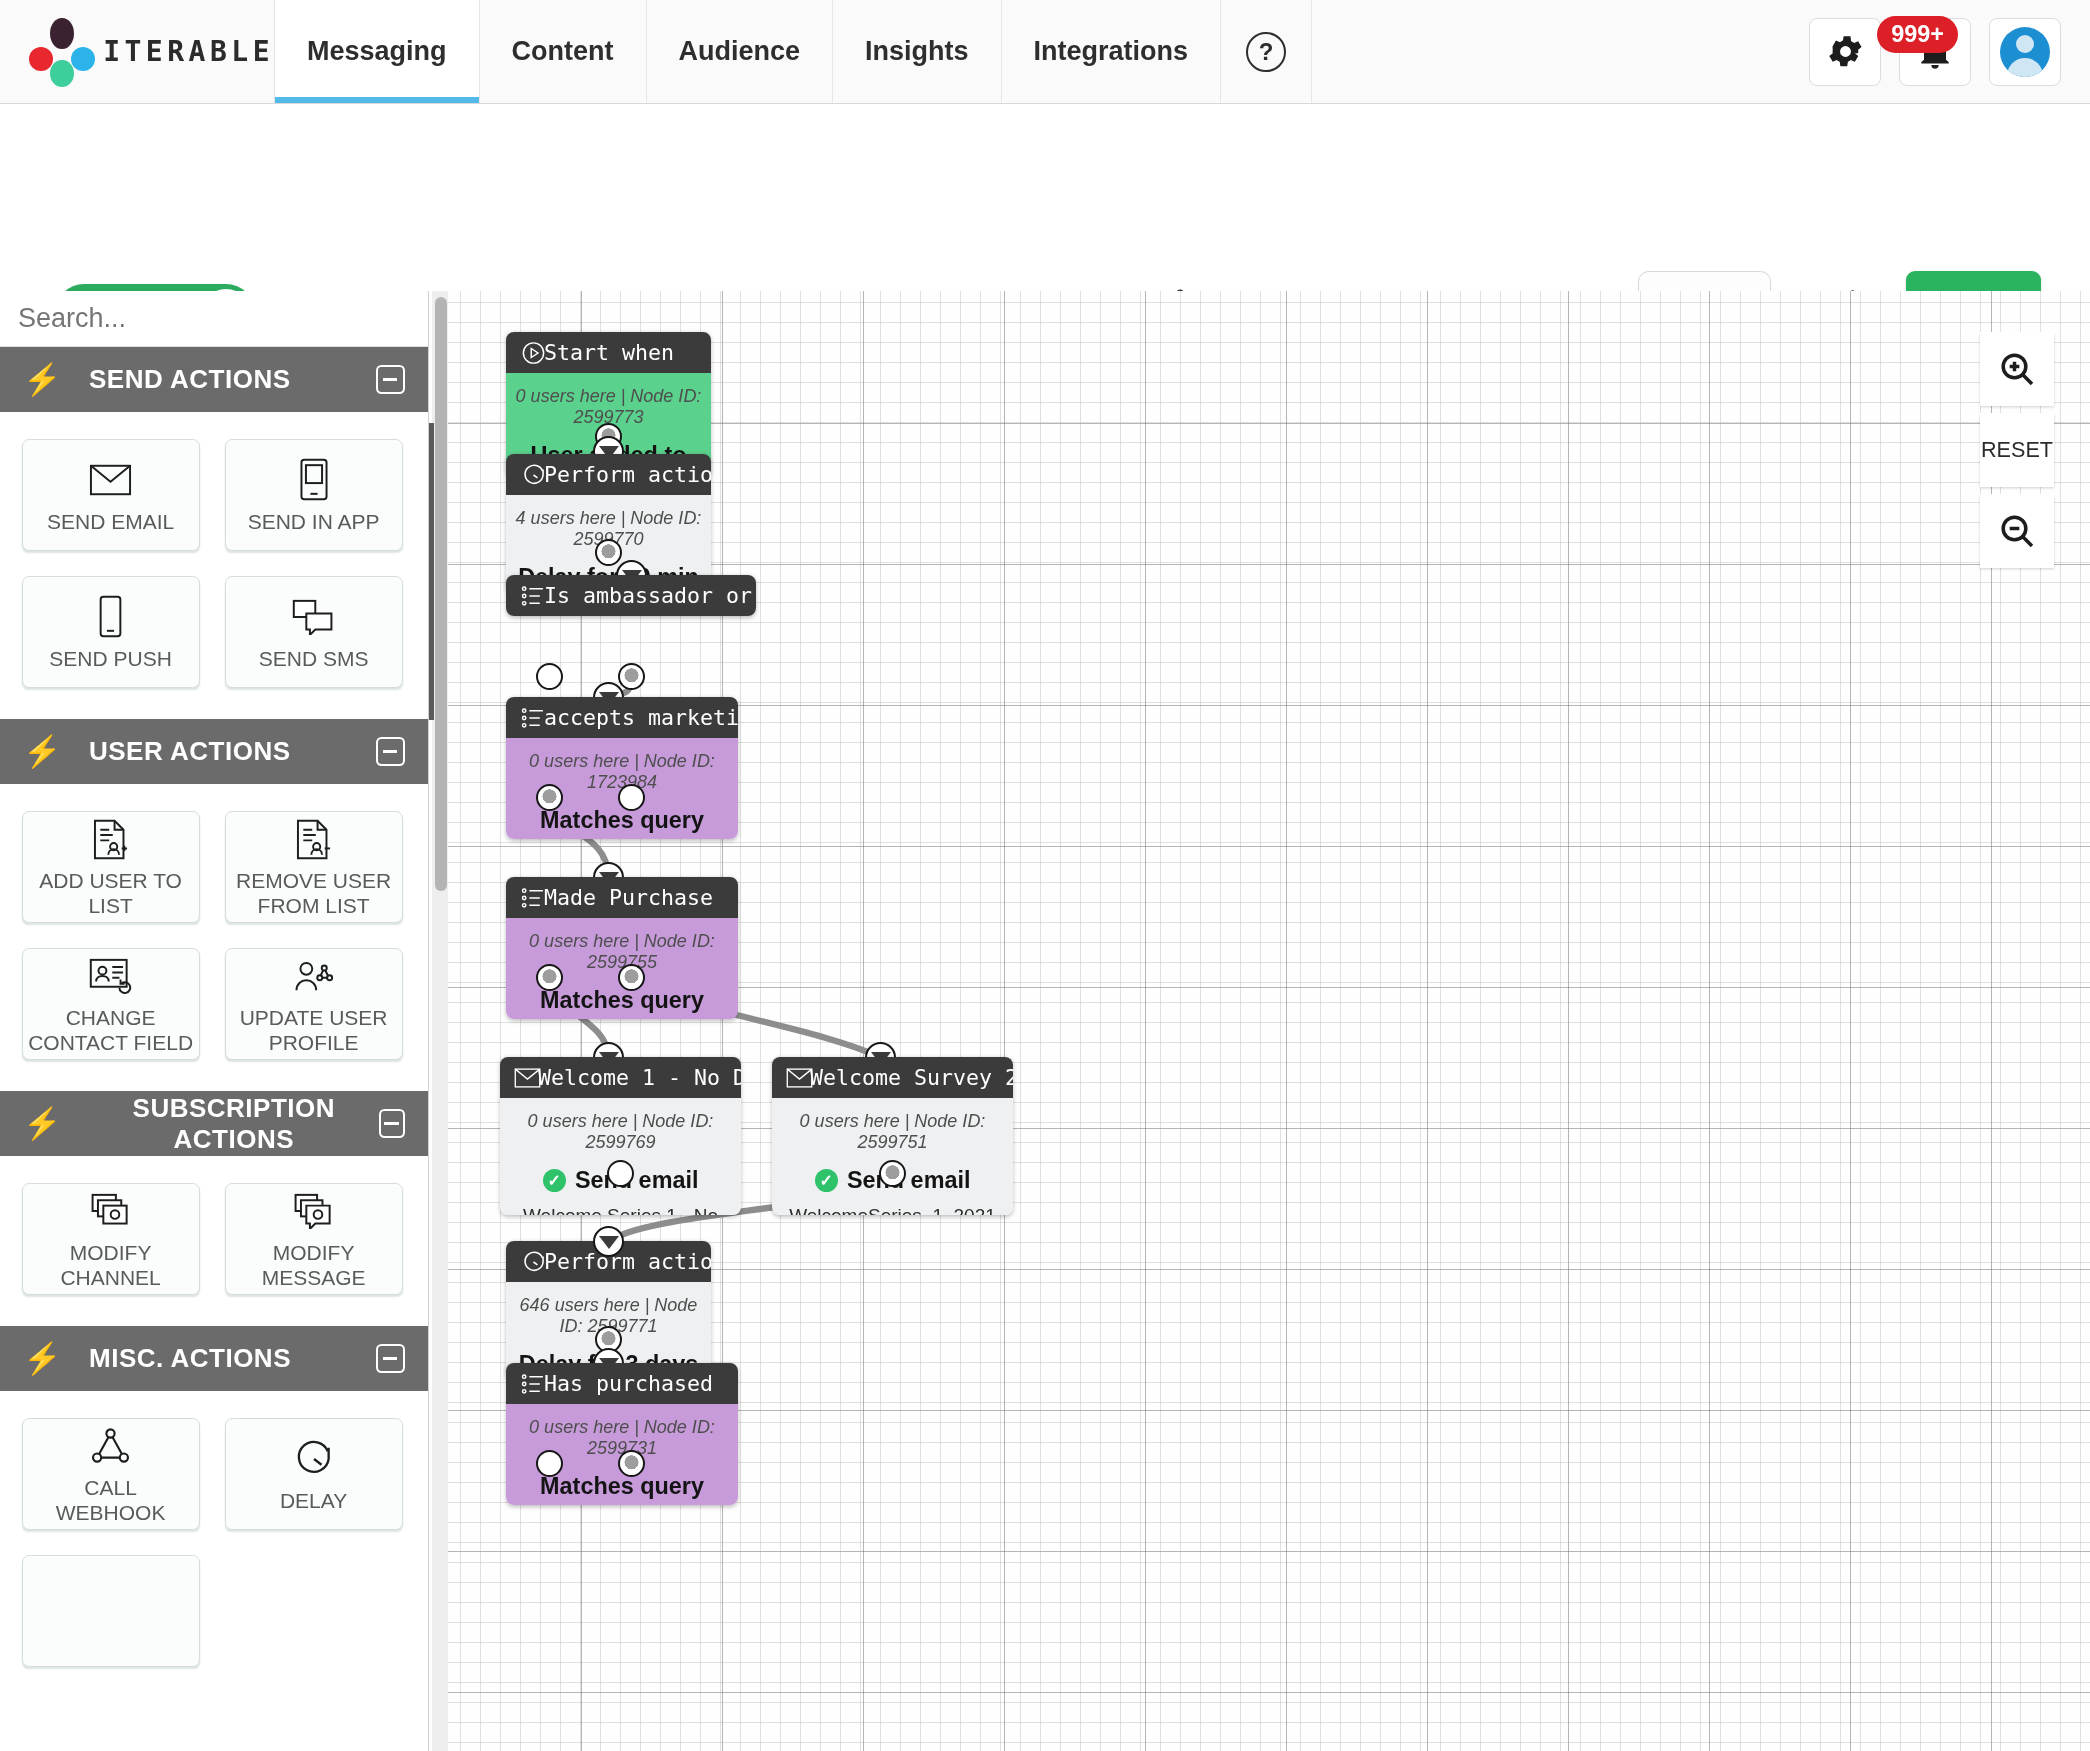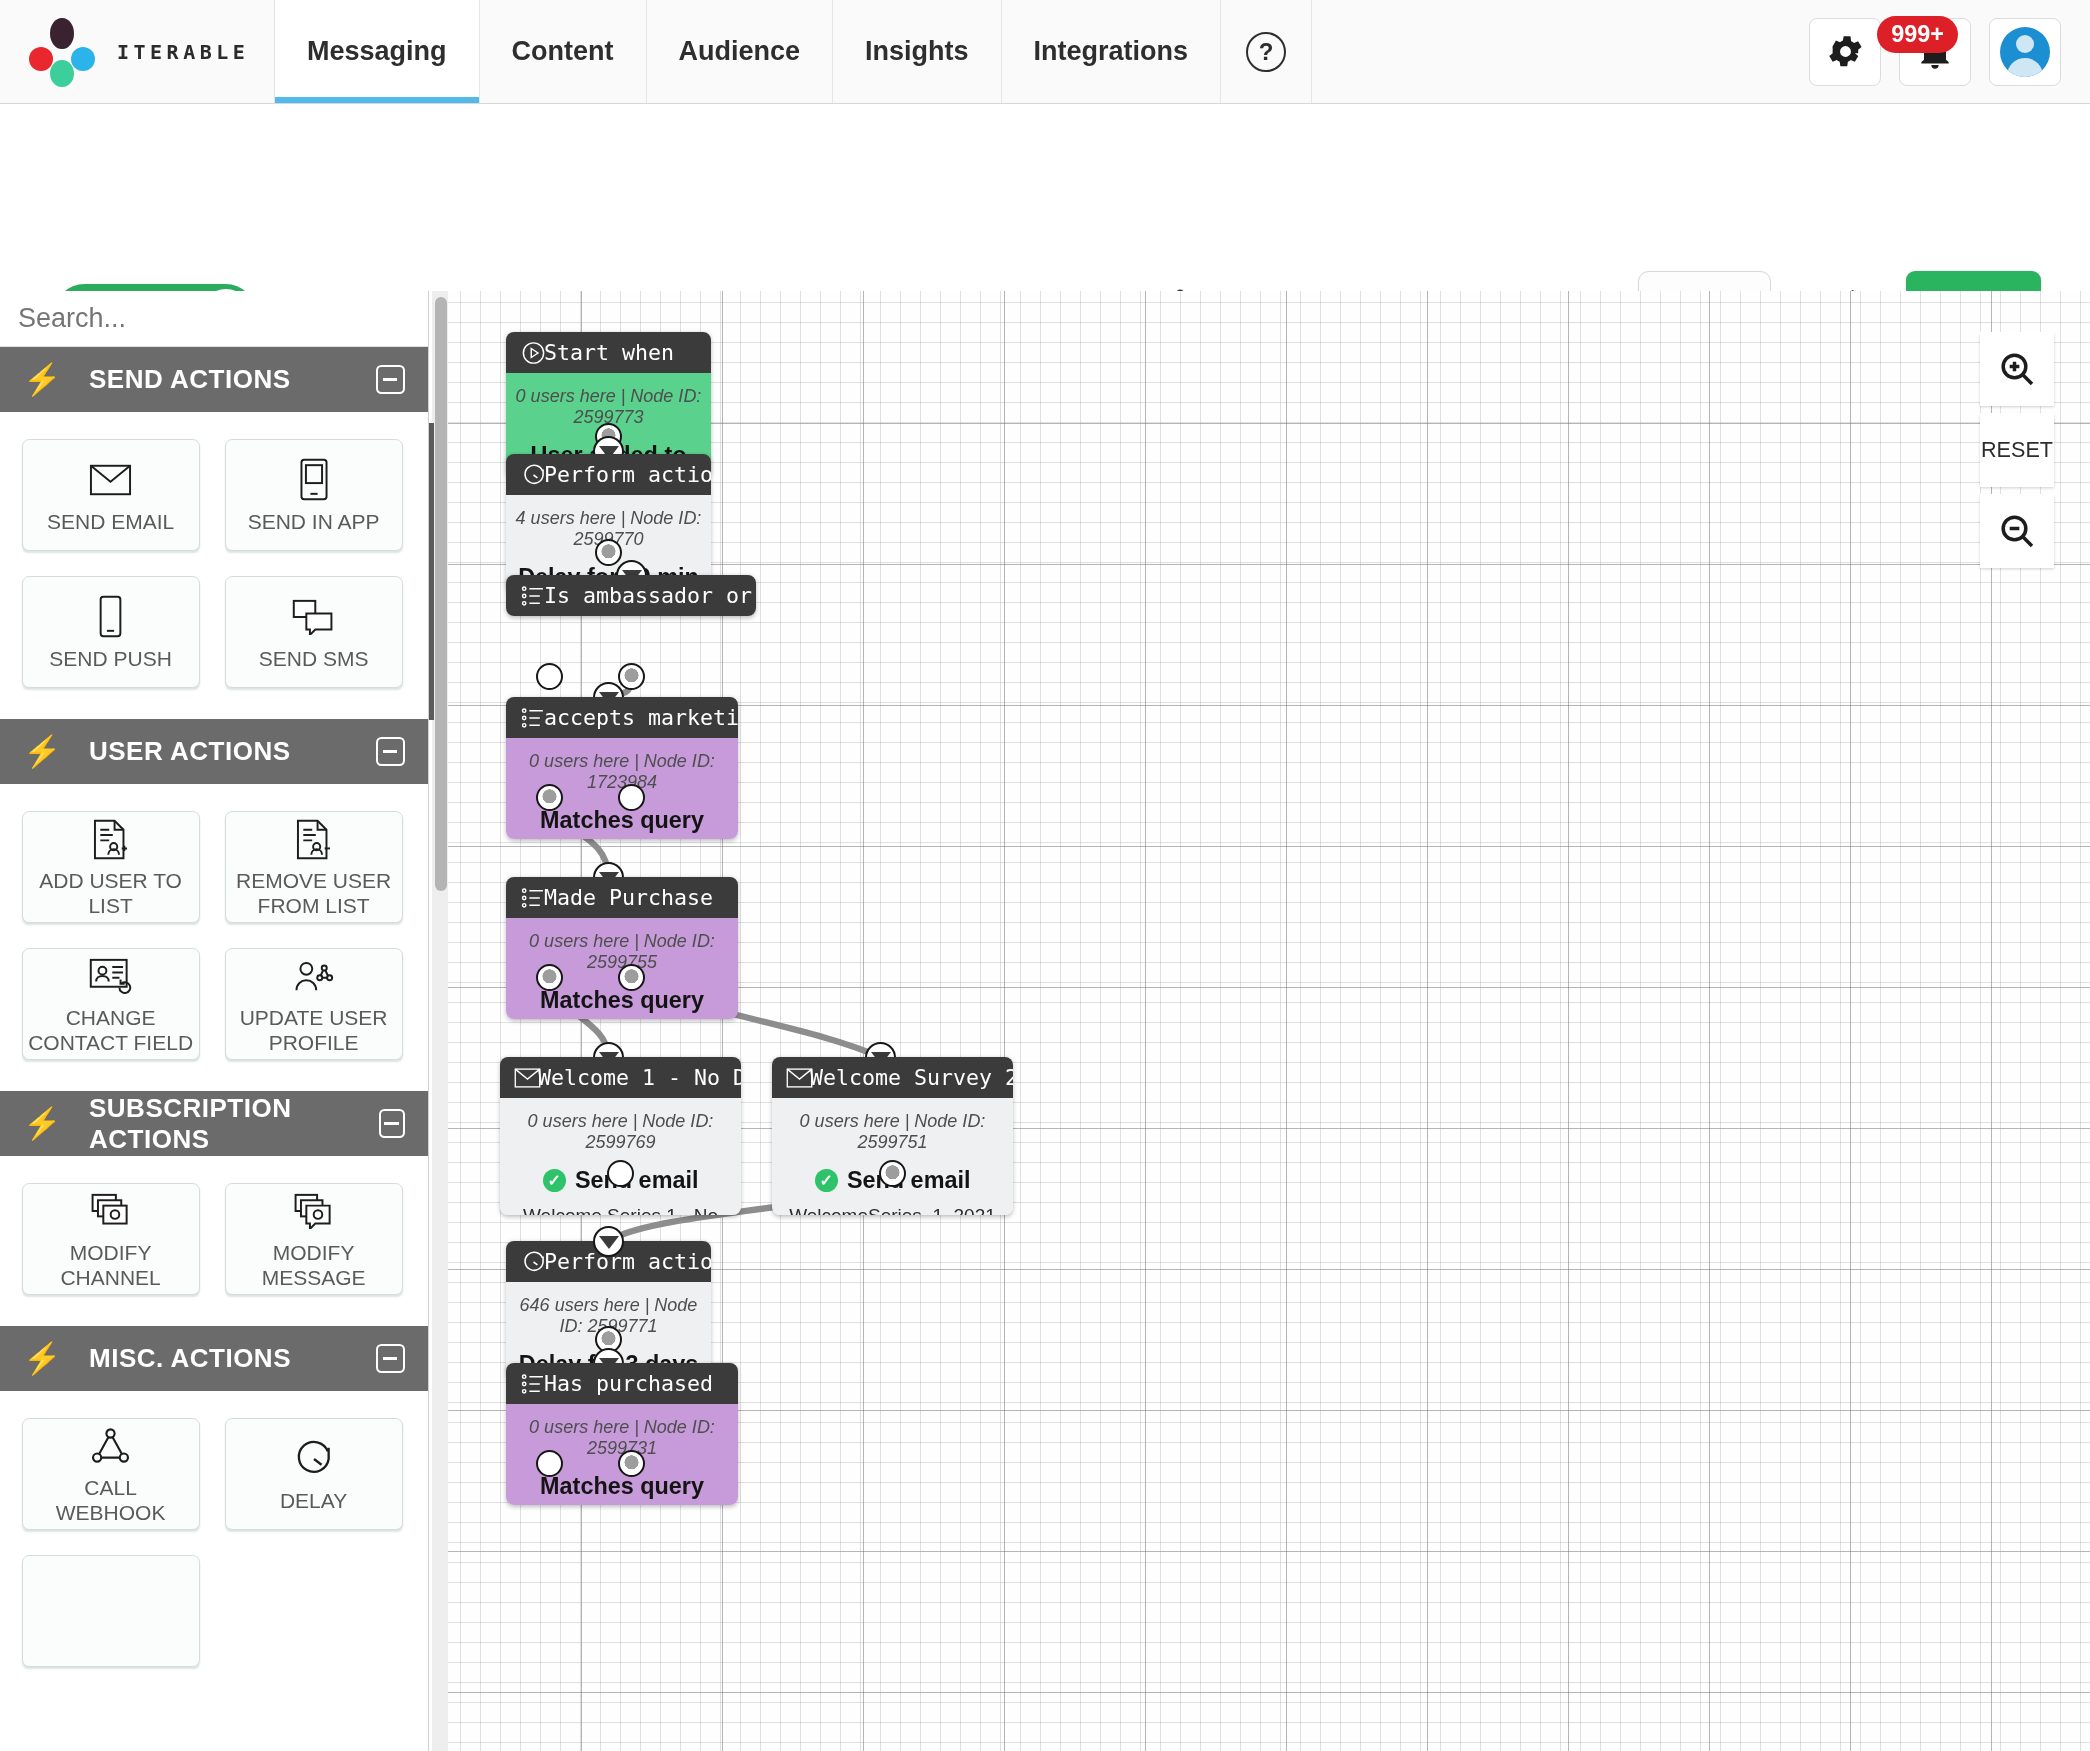--- a/index.html
+++ b/index.html
@@ -12,21 +12,21 @@
   .brand{ width:275px; display:flex; align-items:center; gap:20px; padding-left:27px;
     border-right:0.9px solid #e3e3e3; background:#fafafa; }
   .logo{ position:relative; width:70px; height:70px; }
   .logo i{ position:absolute; border-radius:50%; display:block; }
   .logo .d1{ width:23.4px;height:31px; left:23.4px; top:1.8px;  background:#3b2230; border-radius:50%; }
   .logo .d2{ width:24px;height:24px; left:1.8px;  top:30px; background:#e8272e; }
   .logo .d3{ width:24px;height:24px; left:44px; top:30px; background:#2cb4ea; }
   .logo .d4{ width:23.4px;height:27px; left:23.4px; top:43px; background:#3ccf9b; border-radius:50%;}
   .logo .gdiamond{ position:absolute; left:9px; top:7.2px; width:52px; height:56px;
     background:#ededed; transform:rotate(45deg) scale(.62); border-radius:3.6px; z-index:-1;}
-  .brandname{ font-size:20px; letter-spacing:4.5px; font-weight:bold; color:#2b2b2b;
+  .brandname{ font-size:28px; letter-spacing:4.5px; font-weight:bold; color:#2b2b2b;
     font-family:"DejaVu Sans Mono", monospace; }
   .navitem{ display:flex; align-items:center; justify-content:center; padding:0 32px;
     font-size:27px; font-weight:bold; color:#2e2e2e; border-right:0.9px solid #e6e6e6;
     position:relative; cursor:pointer; background:#fafafa; }
   .navitem.active{ background:#ffffff; }
   .navitem.active::after{ content:""; position:absolute; left:0; right:0; bottom:0;
     height:6.3px; background:#52b9e9; }
   .navitem.help{ padding:0 25px; }
   .helpcircle{ width:40px;height:40px;border:2.7px solid #2e2e2e;border-radius:50%;
     display:flex;align-items:center;justify-content:center;font-size:24px;font-weight:bold;color:#2e2e2e;}
@@ -64,21 +64,21 @@
   
   .sidebar{ position:absolute; left:0; top:291px; width:429px; height:1461px; background:#fff;
     border-right:0.9px solid #cfcfcf; overflow:hidden; }
   .searchbox{ height:56px; border-bottom:0.9px solid #dfdfdf; display:flex; align-items:center;
     padding:0 18px; }
   .searchbox input{ border:0; outline:0; font-size:27px; color:#8e8e8e; width:100%;
     font-family:"Liberation Sans", sans-serif; }
   .grouphdr{ height:65px; background:#6b6b6b; display:flex; align-items:center; padding:0 23.4px;
     color:#fff; cursor:pointer; }
   .bolt{ font-size:31px; margin-right:27px; }
-  .grouphdr .gtitle{ font-size:26px; font-weight:bold; letter-spacing:0.5px; }
+  .grouphdr .gtitle{ font-size:26px; font-weight:bold; letter-spacing:0.5px;text-align:center; }
   .collapse{ margin-left:auto; width:29px;height:29px;border:2.7px solid #fff;border-radius:5.4px;
     display:flex;align-items:center;justify-content:center; }
   .collapse i{ display:block; width:14.4px;height:2.7px;background:#fff; }
   .cards{ display:flex; flex-wrap:wrap; gap:25px; padding:27px 21.6px 31px; }
   .card{ width:178px; height:112px; border:0.9px solid #d5dcdc; border-radius:7.2px;
     background:#fbfdfd; display:flex; flex-direction:column; align-items:center;
     justify-content:center; cursor:pointer; box-shadow:0 2.7px 1.8px -0.9px #dde4e4; }
   .card .cico{ height:47px; display:flex; align-items:center; justify-content:center; }
   .card .clabel{ font-size:21px; color:#5a5a5a; text-align:center; line-height:25px; margin-top:5.4px;
     padding:0 5.4px; max-height:50px; overflow:hidden; }

